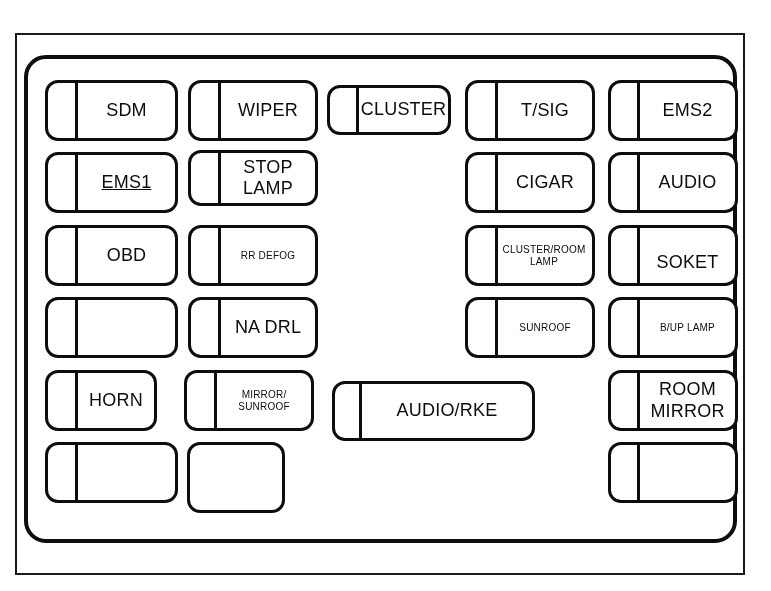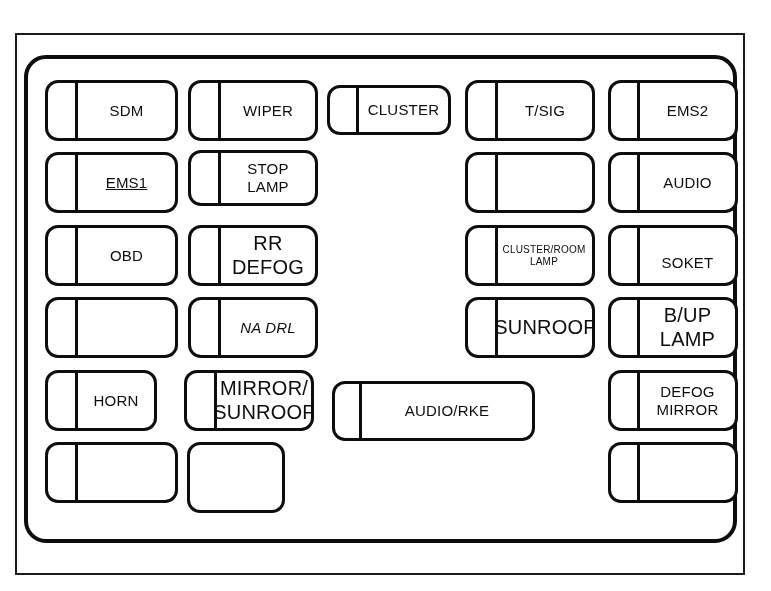--- a/index.html
+++ b/index.html
@@ -79,23 +79,23 @@
     text-align: center;
     line-height: 1.18;
     color: #0d0d0d;
     letter-spacing: 0.2px;
     white-space: pre-line;
     padding: 0 3px;
     box-sizing: border-box;
     pointer-events: none;
   }
 
-  .size-normal { font-size: 15px; }
+  .size-normal { font-size: 18px; }
   .size-small  { font-size: 10px; letter-spacing: 0px; }
-  .size-tight  { font-size: 20px; letter-spacing: -0.2px; }
+  .size-tight  { font-size: 10px; letter-spacing: -0.2px; }
 </style>
 </head>
 <body>
 
 <div id="diagram-root">
 
   <div class="outer-frame"></div>
 
   <div class="inner-frame"></div>
 
@@ -124,20 +124,21 @@
         <div class="divider" style="left: 27px;"></div>
         <div class="slot-label size-normal" style="left: 30px; text-decoration: underline;">EMS1</div>
       </div>
       <div class="slot" style="left: 188px; top: 150px; width: 130px; height: 56px;">
         <div class="divider" style="left: 27px;"></div>
         <div class="slot-label size-normal" style="left: 30px;">STOP
 LAMP</div>
       </div>
       <div class="slot" style="left: 465px; top: 152px; width: 130px; height: 61px;">
         <div class="divider" style="left: 27px;"></div>
+        <div class="slot-label size-normal" style="left: 30px;">CIGAR</div>
       </div>
       <div class="slot" style="left: 608px; top: 152px; width: 130px; height: 61px;">
         <div class="divider" style="left: 26px;"></div>
         <div class="slot-label size-normal" style="left: 29px;">AUDIO</div>
       </div>
       <div class="slot" style="left: 45px; top: 225px; width: 133px; height: 61px;">
         <div class="divider" style="left: 27px;"></div>
         <div class="slot-label size-normal" style="left: 30px;">OBD</div>
       </div>
       <div class="slot" style="left: 188px; top: 225px; width: 130px; height: 61px;">
@@ -151,21 +152,21 @@
       </div>
       <div class="slot" style="left: 608px; top: 225px; width: 130px; height: 61px;">
         <div class="divider" style="left: 26px;"></div>
         <div class="slot-label size-normal" style="left: 29px; margin-top: 15px;">SOKET</div>
       </div>
       <div class="slot" style="left: 45px; top: 297px; width: 133px; height: 61px;">
         <div class="divider" style="left: 27px;"></div>
       </div>
       <div class="slot" style="left: 188px; top: 297px; width: 130px; height: 61px;">
         <div class="divider" style="left: 27px;"></div>
-        <div class="slot-label size-normal" style="left: 30px; font-style: italic;">NA DRL</div>
+        <div class="slot-label size-normal" style="left: 30px;">NA DRL</div>
       </div>
       <div class="slot" style="left: 465px; top: 297px; width: 130px; height: 61px;">
         <div class="divider" style="left: 27px;"></div>
         <div class="slot-label size-tight" style="left: 30px;">SUNROOF</div>
       </div>
       <div class="slot" style="left: 608px; top: 297px; width: 130px; height: 61px;">
         <div class="divider" style="left: 26px;"></div>
         <div class="slot-label size-tight" style="left: 29px;">B/UP LAMP</div>
       </div>
       <div class="slot" style="left: 45px; top: 370px; width: 112px; height: 61px;">
@@ -176,21 +177,21 @@
         <div class="divider" style="left: 27px;"></div>
         <div class="slot-label size-tight" style="left: 30px;">MIRROR/
 SUNROOF</div>
       </div>
       <div class="slot" style="left: 332px; top: 381px; width: 203px; height: 60px;">
         <div class="divider" style="left: 24px;"></div>
         <div class="slot-label size-normal" style="left: 27px;">AUDIO/RKE</div>
       </div>
       <div class="slot" style="left: 608px; top: 370px; width: 130px; height: 61px;">
         <div class="divider" style="left: 26px;"></div>
-        <div class="slot-label size-normal" style="left: 29px;">DEFOG
+        <div class="slot-label size-normal" style="left: 29px;">ROOM
 MIRROR</div>
       </div>
       <div class="slot" style="left: 45px; top: 442px; width: 133px; height: 61px;">
         <div class="divider" style="left: 27px;"></div>
         <div class="slot-label size-normal" style="left: 30px;"></div>
       </div>
       <div class="slot" style="left: 187px; top: 442px; width: 98px; height: 71px;">
         <div class="slot-label size-normal" style="left: 0px;"></div>
       </div>
       <div class="slot" style="left: 608px; top: 442px; width: 130px; height: 61px;">

